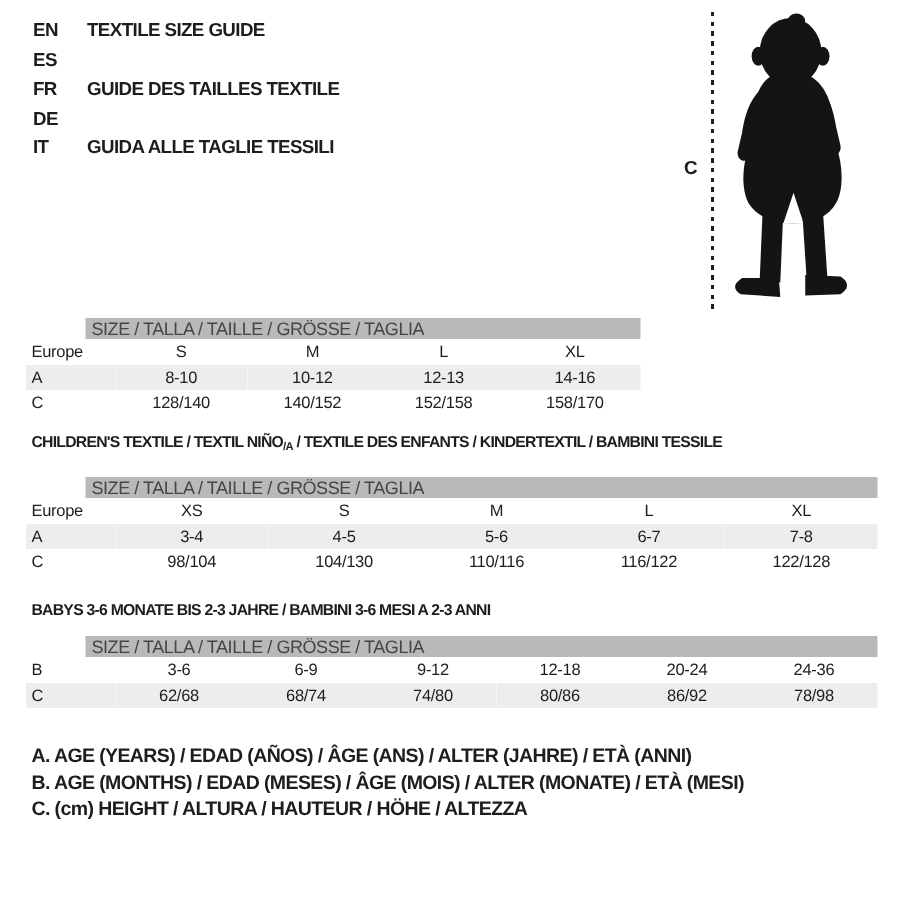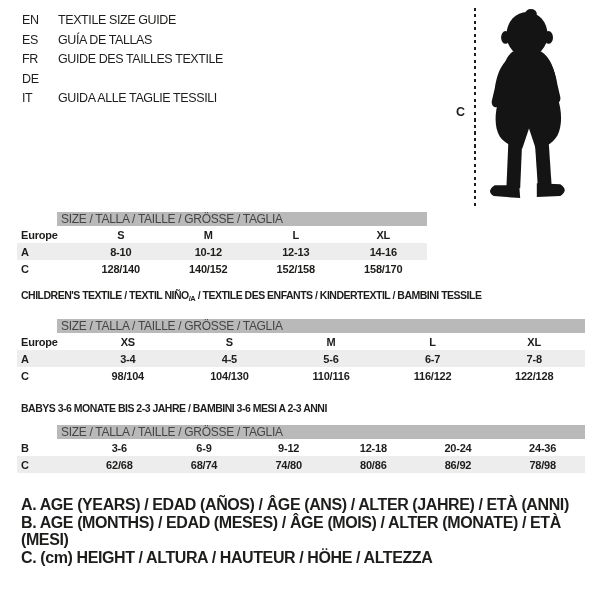--- a/index.html
+++ b/index.html
@@ -1,20 +1,20 @@
 <!DOCTYPE html>
 <html style="--page-bg: #ffffff; --ink: #1d1d1b; --bar-bg: #b9b9b9; --bar-ink: #454545; --stripe: #ededed; --silhouette: #141414;"><head>
 <meta charset="utf-8">
 <style>
   html,body{margin:0;padding:0;background:#fff;}
   .page{position:relative;width:600px;height:600px;background:var(--page-bg,#fff);
         font-family:"Liberation Sans",sans-serif;color:var(--ink,#1d1d1b);overflow:hidden;}
 
   
-  .langs{position:absolute;top:11px;left:22px;font-weight:normal;font-size:12.5px;
+  .langs{position:absolute;top:11px;left:22px;font-weight:bold;font-size:12.5px;
          letter-spacing:-0.4px;}
   .lang-row{display:flex;line-height:19.5px;}
   .lang-code{width:36px;flex:0 0 36px;}
 
   
   .height-line{position:absolute;left:474px;top:8px;width:2px;height:198px;
     background:repeating-linear-gradient(to bottom,var(--ink,#1d1d1b) 0 3px,transparent 3px 6.5px);}
   .height-label{position:absolute;left:456px;top:105px;font-weight:bold;font-size:12.5px;}
   .baby-svg{position:absolute;left:482px;top:6px;width:94px;height:200px;}
   .baby-svg .fill{fill:var(--silhouette,#141414);}
@@ -30,42 +30,41 @@
   .sec0 .section-heading{margin-top:5px;margin-bottom:11px;}
   .sec1 .section-heading{margin-top:12px;margin-bottom:14px;}
   .sec2 .section-heading{margin-top:16px;margin-bottom:9px;}
 
   .table-wrap{width:568px;}
   .sec0 .table-wrap{width:410px;}
   .table-bar{background:var(--bar-bg,#b9b9b9);color:var(--bar-ink,#454545);
      font-size:12px;line-height:14px;height:14px;padding-left:4px;letter-spacing:-0.3px;margin-left:40px;}
   table{border-collapse:collapse;table-layout:fixed;width:100%;}
   td{font-size:11px;height:17px;padding:0;text-align:center;letter-spacing:-0.2px;
-     overflow:hidden;white-space:nowrap;font-weight:bold;}
+     overflow:hidden;white-space:nowrap;}
   td.label{text-align:left;padding-left:4px;}
   col.labelcol{width:60px;}
   tbody tr:nth-child(even) td{background:var(--stripe,#ededed);}
 
   
-  .legend{margin-top:23px;margin-left:4px;font-weight:bold;font-size:16px;
+  .legend{margin-top:23px;margin-left:4px;font-weight:bold;font-size:13px;
      line-height:17.5px;letter-spacing:-0.4px;}
 </style>
 </head>
 <body>
 
 <div class="page">
 
   <div class="langs">
       <div class="lang-row">
         <span class="lang-code">EN</span>
         <span class="lang-title">TEXTILE SIZE GUIDE</span>
       </div>
       <div class="lang-row">
         <span class="lang-code">ES</span>
-        <span class="lang-title">GUÍA DE TALLAS</span>
       </div>
       <div class="lang-row">
         <span class="lang-code">FR</span>
         <span class="lang-title">GUIDE DES TAILLES TEXTILE</span>
       </div>
       <div class="lang-row">
         <span class="lang-code">DE</span>
       </div>
       <div class="lang-row">
         <span class="lang-code">IT</span>

